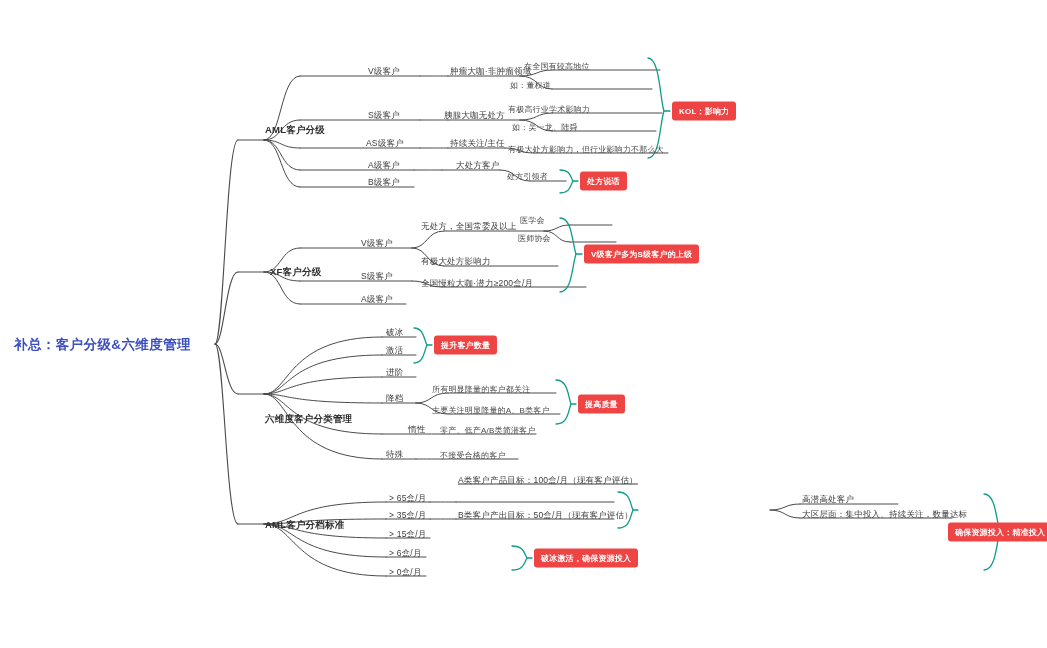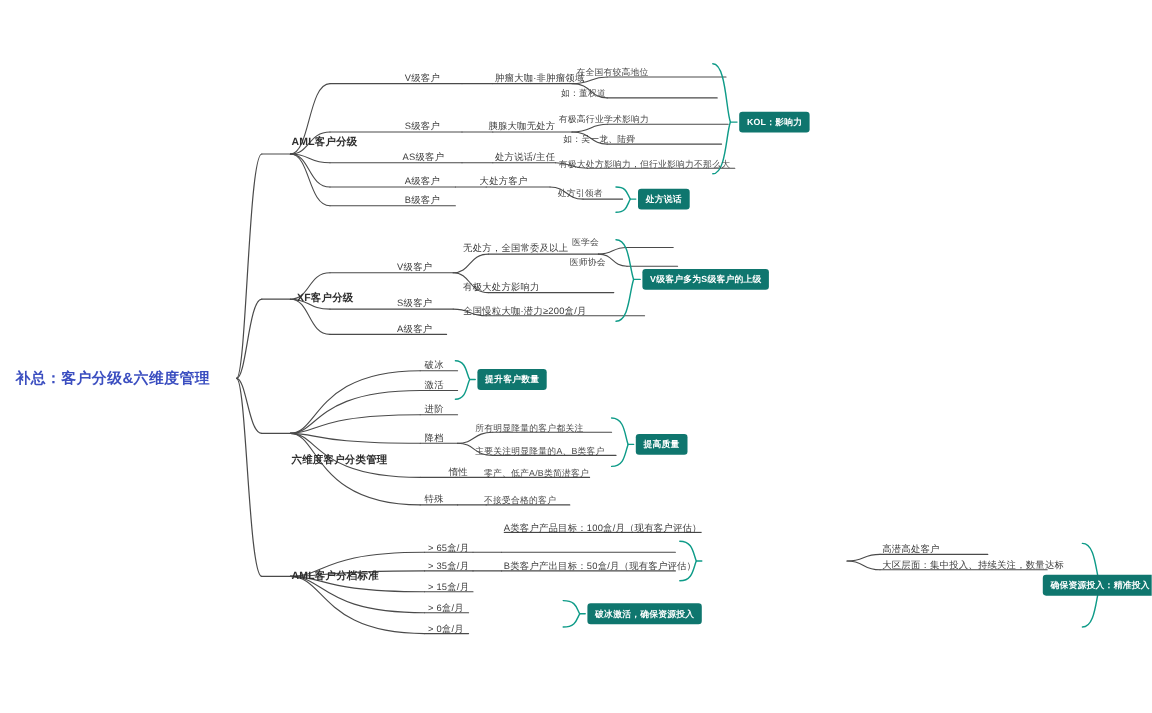--- a/index.html
+++ b/index.html
@@ -31,21 +31,21 @@
   .node.lvl1 {
     color:#2e2e2e;
     font-weight:bold;
     font-size:9.5px;
   }
   .node.lvl2 { font-size:8.5px; color:#3c3c3c; }
   .node.lvl3 { font-size:8px; color:#4a4a4a; }
 
   .badge {
     position:absolute;
-    background:#0f766e;
+    background:#ef4444;
     color:#ffffff;
     font-size:8px;
     font-weight:bold;
     padding:4px 7px;
     border-radius:3px;
     white-space:nowrap;
     transform:translateY(-50%);
     letter-spacing:.2px;
   }
 </style>
@@ -210,25 +210,25 @@
   <div class="node lvl2" style="left:450px; top:71px;">肿瘤大咖·非肿瘤领域</div>
   <div class="node lvl3" style="left:524px; top:66px;">在全国有较高地位</div>
   <div class="node lvl3" style="left:510px; top:85px;">如：董权道</div>
 
   <div class="node lvl2" style="left:368px; top:115px;">S级客户</div>
   <div class="node lvl2" style="left:444px; top:115px;text-align:right;">胰腺大咖无处方</div>
   <div class="node lvl3" style="left:508px; top:109px;font-family:Liberation Mono, monospace;">有极高行业学术影响力</div>
   <div class="node lvl3" style="left:512px; top:127px;">如：吴一龙、陆舜</div>
 
   <div class="node lvl2" style="left:366px; top:143px;">AS级客户</div>
-  <div class="node lvl2" style="left:450px; top:143px;">处方说话/主任</div>
+  <div class="node lvl2" style="left:450px; top:143px;">持续关注/主任</div>
   <div class="node lvl3" style="left:508px; top:149px;">有极大处方影响力，但行业影响力不那么大</div>
 
   <div class="node lvl2" style="left:368px; top:165px;">A级客户</div>
-  <div class="node lvl2" style="left:436px; top:165px;text-align:right;">大处方客户</div>
+  <div class="node lvl2" style="left:456px; top:165px;text-align:right;">大处方客户</div>
   <div class="node lvl3" style="left:507px; top:176px;">处方引领者</div>
 
   <div class="node lvl2" style="left:368px; top:182px;">B级客户</div>
 
   <div class="badge" style="left:672px; top:111px;">KOL：影响力</div>
   <div class="badge" style="left:580px; top:181px;">处方说话</div>
 
   <div class="node lvl1" style="left:270px; top:271px;">XF客户分级</div>
 
   <div class="node lvl2" style="left:361px; top:243px;">V级客户</div>

